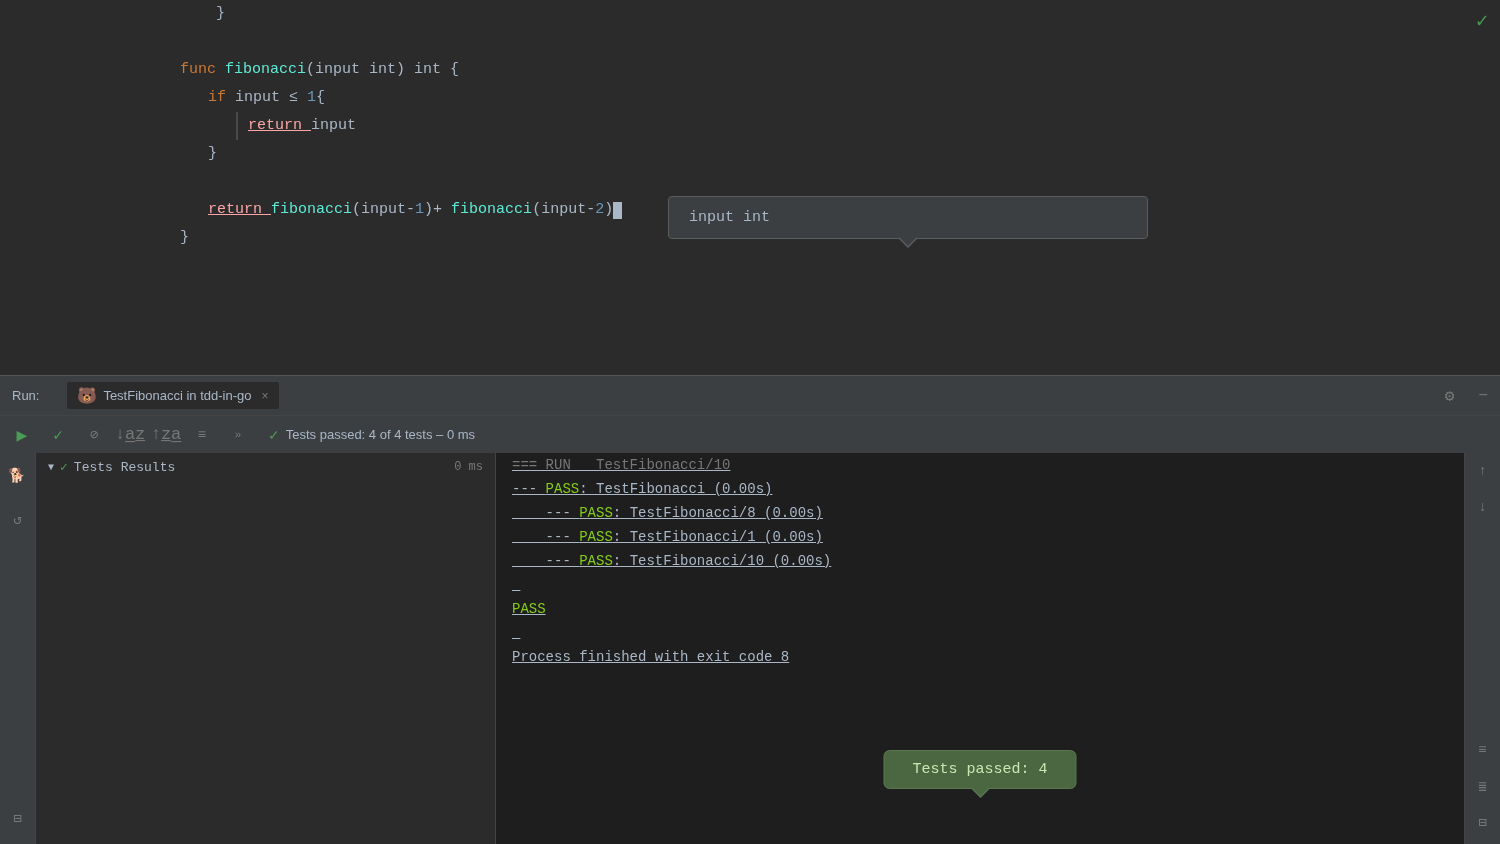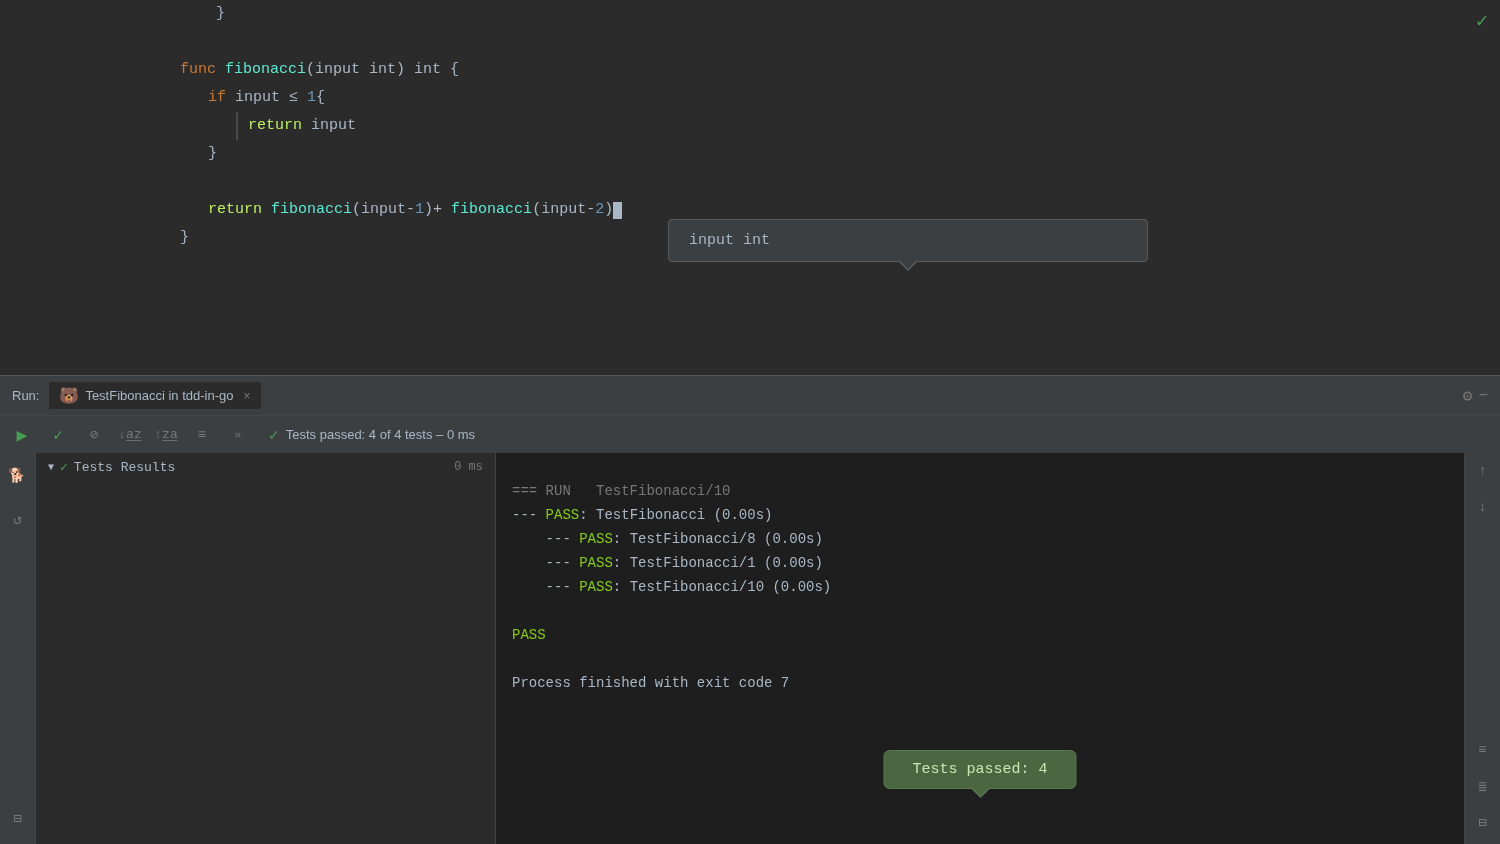--- a/index.html
+++ b/index.html
@@ -36,21 +36,21 @@
       line-height: 28px;
       white-space: pre;
     }
     .kw-func { color: #cc7832; }
     .fn-name { color: #5eead4; }
     .param-name { color: #a9b7c6; }
     .type-int { color: #a9b7c6; }
     .paren { color: #a9b7c6; }
     .brace { color: #a9b7c6; }
     .kw-if { color: #cc7832; }
-    .kw-return { color: #bef264; }
+    .kw-return { color: #fca5a5; text-decoration: underline; }
     .number { color: #6897bb; }
 
     .left-border-line {
       border-left: 2px solid #4a4a4a;
       padding-left: 10px;
     }
 
     
     .tooltip-popup {
       position: absolute;
@@ -58,21 +58,20 @@
       left: 668px;
       background: #3c3f41;
       border: 1px solid #5a5d5e;
       border-radius: 4px;
       padding: 12px 20px;
       font-size: 15px;
       color: #a9b7c6;
       white-space: nowrap;
       z-index: 10;
       min-width: 480px;
-      margin-top: 23px;
     }
 
     .tooltip-popup::after {
       content: '';
       position: absolute;
       bottom: -10px;
       left: 50%;
       transform: translateX(-50%);
       border-left: 10px solid transparent;
       border-right: 10px solid transparent;
@@ -103,21 +102,21 @@
     }
 
     
     .run-panel-header {
       height: 40px;
       background: #3c3f41;
       border-top: 1px solid #555;
       display: flex;
       align-items: center;
       padding: 0 12px;
-      gap: 6px;
+      gap: 24px;
       font-size: 13px;
       color: #a9b7c6;
     }
 
     .run-label {
       color: #a9b7c6;
       font-size: 13px;
       font-family: sans-serif;
       margin-right: 4px;
     }
@@ -174,21 +173,21 @@
       justify-content: center;
       cursor: pointer;
       border-radius: 3px;
       font-size: 14px;
     }
 
     .run-btn.green { color: #499c54; font-size: 18px; }
     .run-btn.check { color: #499c54; font-size: 16px; }
     .run-btn.gray { color: #777; }
 
-    .sort-icon { color: #a9b7c6; font-size: 13px; }
+    .sort-icon { color: #a9b7c6; font-size: 17px; }
     .more-btn { color: #a9b7c6; font-size: 11px; }
 
     .status-pass {
       display: flex;
       align-items: center;
       gap: 6px;
       font-family: sans-serif;
       font-size: 13px;
       color: #a9b7c6;
       margin-left: 8px;
@@ -252,26 +251,27 @@
 
     .far-left-bottom {
       margin-top: auto;
       margin-bottom: 12px;
     }
 
     
     .output-area {
       flex: 1;
       background: #1e1e1e;
-      padding: 26px 16px;
+      padding: 0 16px;
       font-size: 14px;
       font-family: 'Courier New', Courier, monospace;
       color: #a9b7c6;
       overflow: auto;
       position: relative;
+      text-decoration: underline;
     }
 
     .output-line {
       height: 24px;
       display: flex;
       align-items: center;
       white-space: pre;
     }
 
     .out-gray { color: #777; }
@@ -488,21 +488,21 @@
     </div>
     <div class="output-line">
       <span>    --- </span><span class="out-pass">PASS</span><span>: TestFibonacci/10 (0.00s)</span>
     </div>
     <div class="output-line">&nbsp;</div>
     <div class="output-line out-pass">
       <span>PASS</span>
     </div>
     <div class="output-line">&nbsp;</div>
     <div class="output-line">
-      <span>Process finished with exit code 7</span>
+      <span>Process finished with exit code 8</span>
     </div>
 
     <div class="toast-popup">
       <span>Tests passed: 4</span>
     </div>
 
   </div>
 
   <div class="right-scroll-bar">
     <div class="scroll-icon">↑</div>

